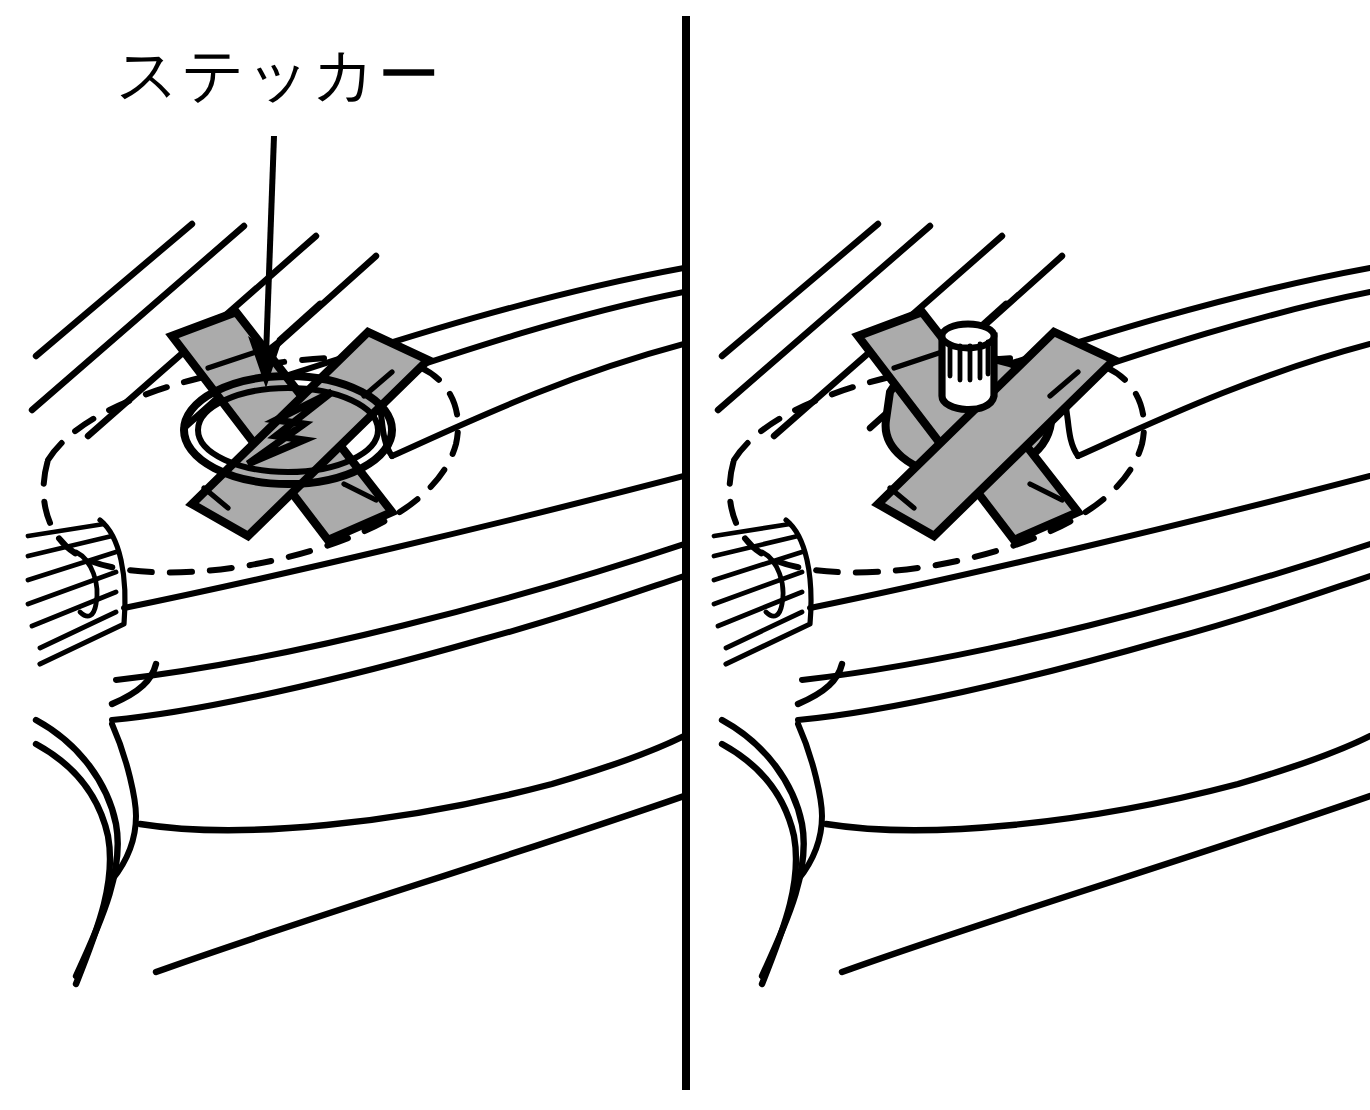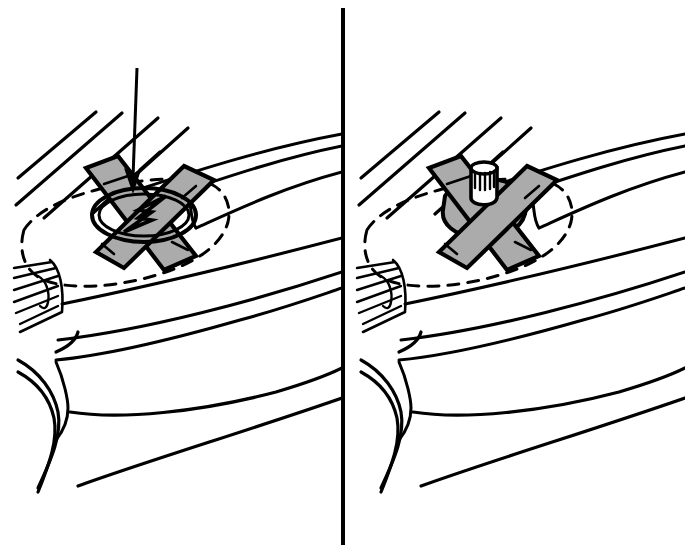--- a/index.html
+++ b/index.html
@@ -122,20 +122,21 @@
         <ellipse cx="144" cy="215" rx="45" ry="21" fill="none" stroke="#000000" stroke-width="3"></ellipse>
         <path d="M166 196 L138 210 L152 212 L124 232 L152 220 L138 218 Z" fill="#ABABAB" stroke="#000000" stroke-width="3.6" stroke-linejoin="miter"></path>
       </g>
     </svg>
 
     <svg width="342" height="555" viewBox="0 0 342 555">
       <path d="M137 68 L133 178" fill="none" stroke="#000000" stroke-width="3"></path>
       <path d="M133 194 L124 168 L133 174 L142 167 Z" fill="#000000" stroke="none"></path>
     </svg>
 
+    <div class="label-text">ステッカー</div>
   </div>
 
   <div class="panel" id="panel-right">
     <svg width="342" height="555" viewBox="0 0 342 555">
       <g fill="none" stroke="#000000" stroke-width="3.2" stroke-linecap="round" stroke-linejoin="round">
 
         <g>
           <path d="M18 178 L96 112"></path>
           <path d="M16 205 L122 113"></path>
           <path d="M44 218 L158 118"></path>

